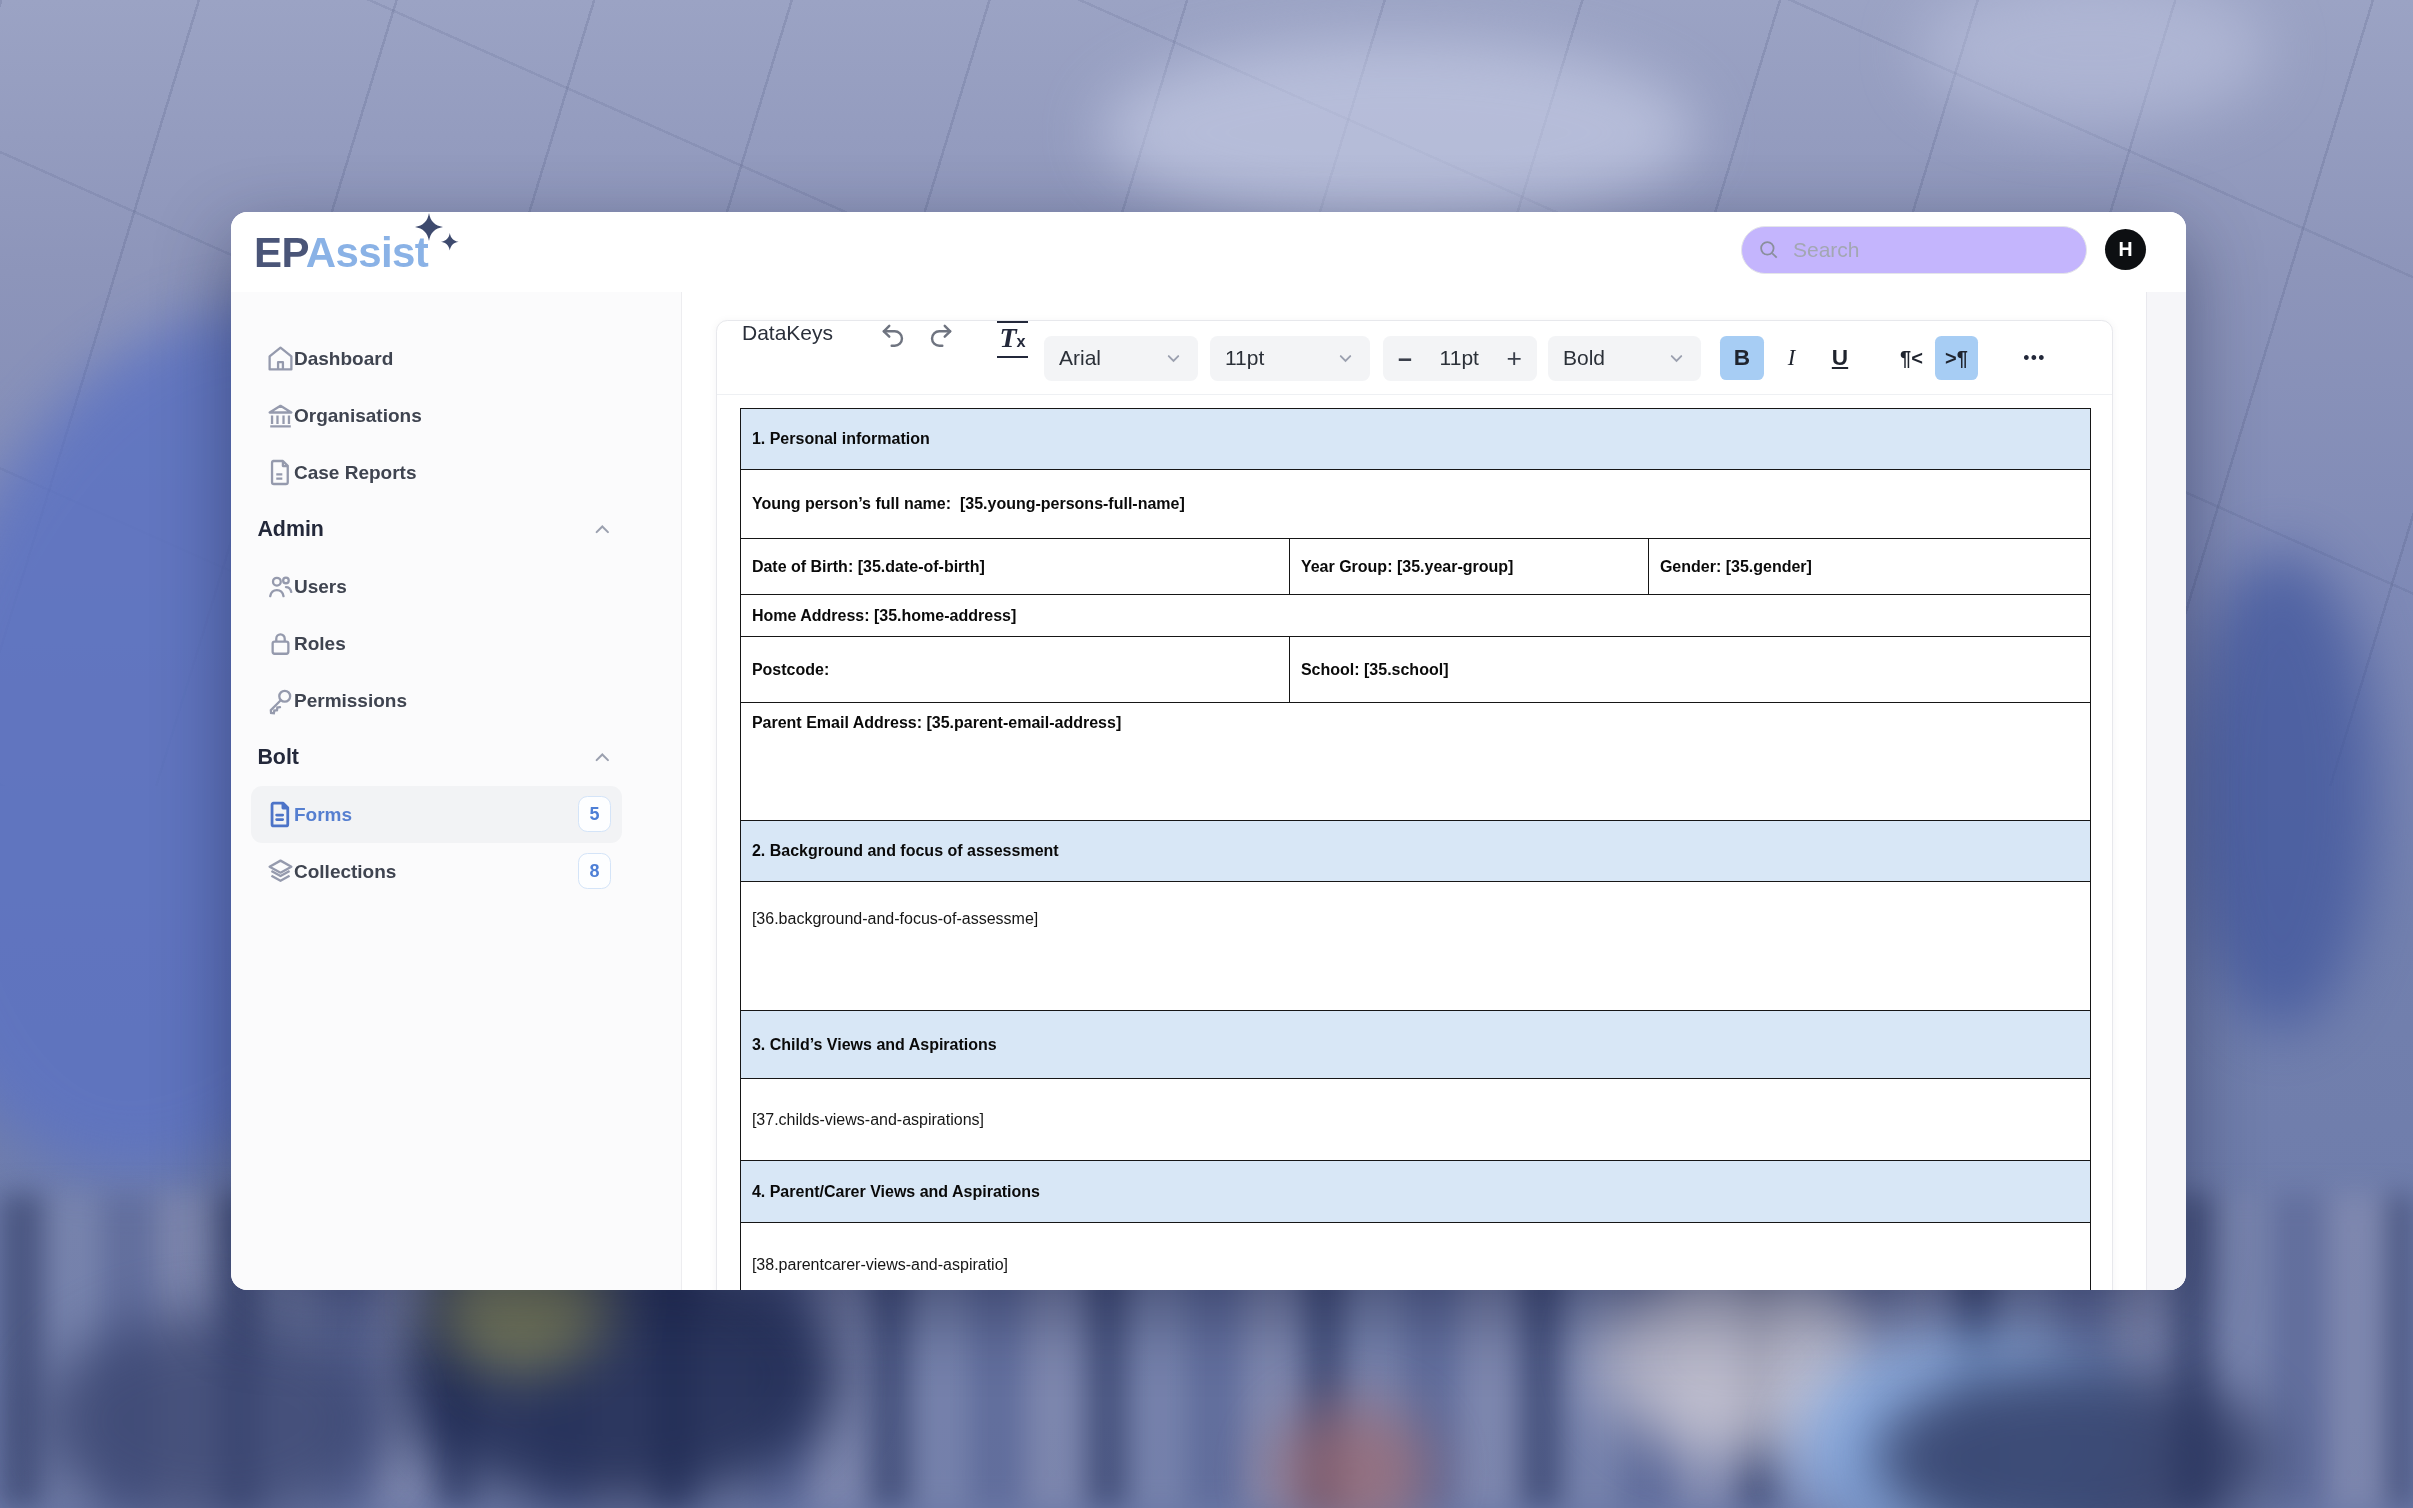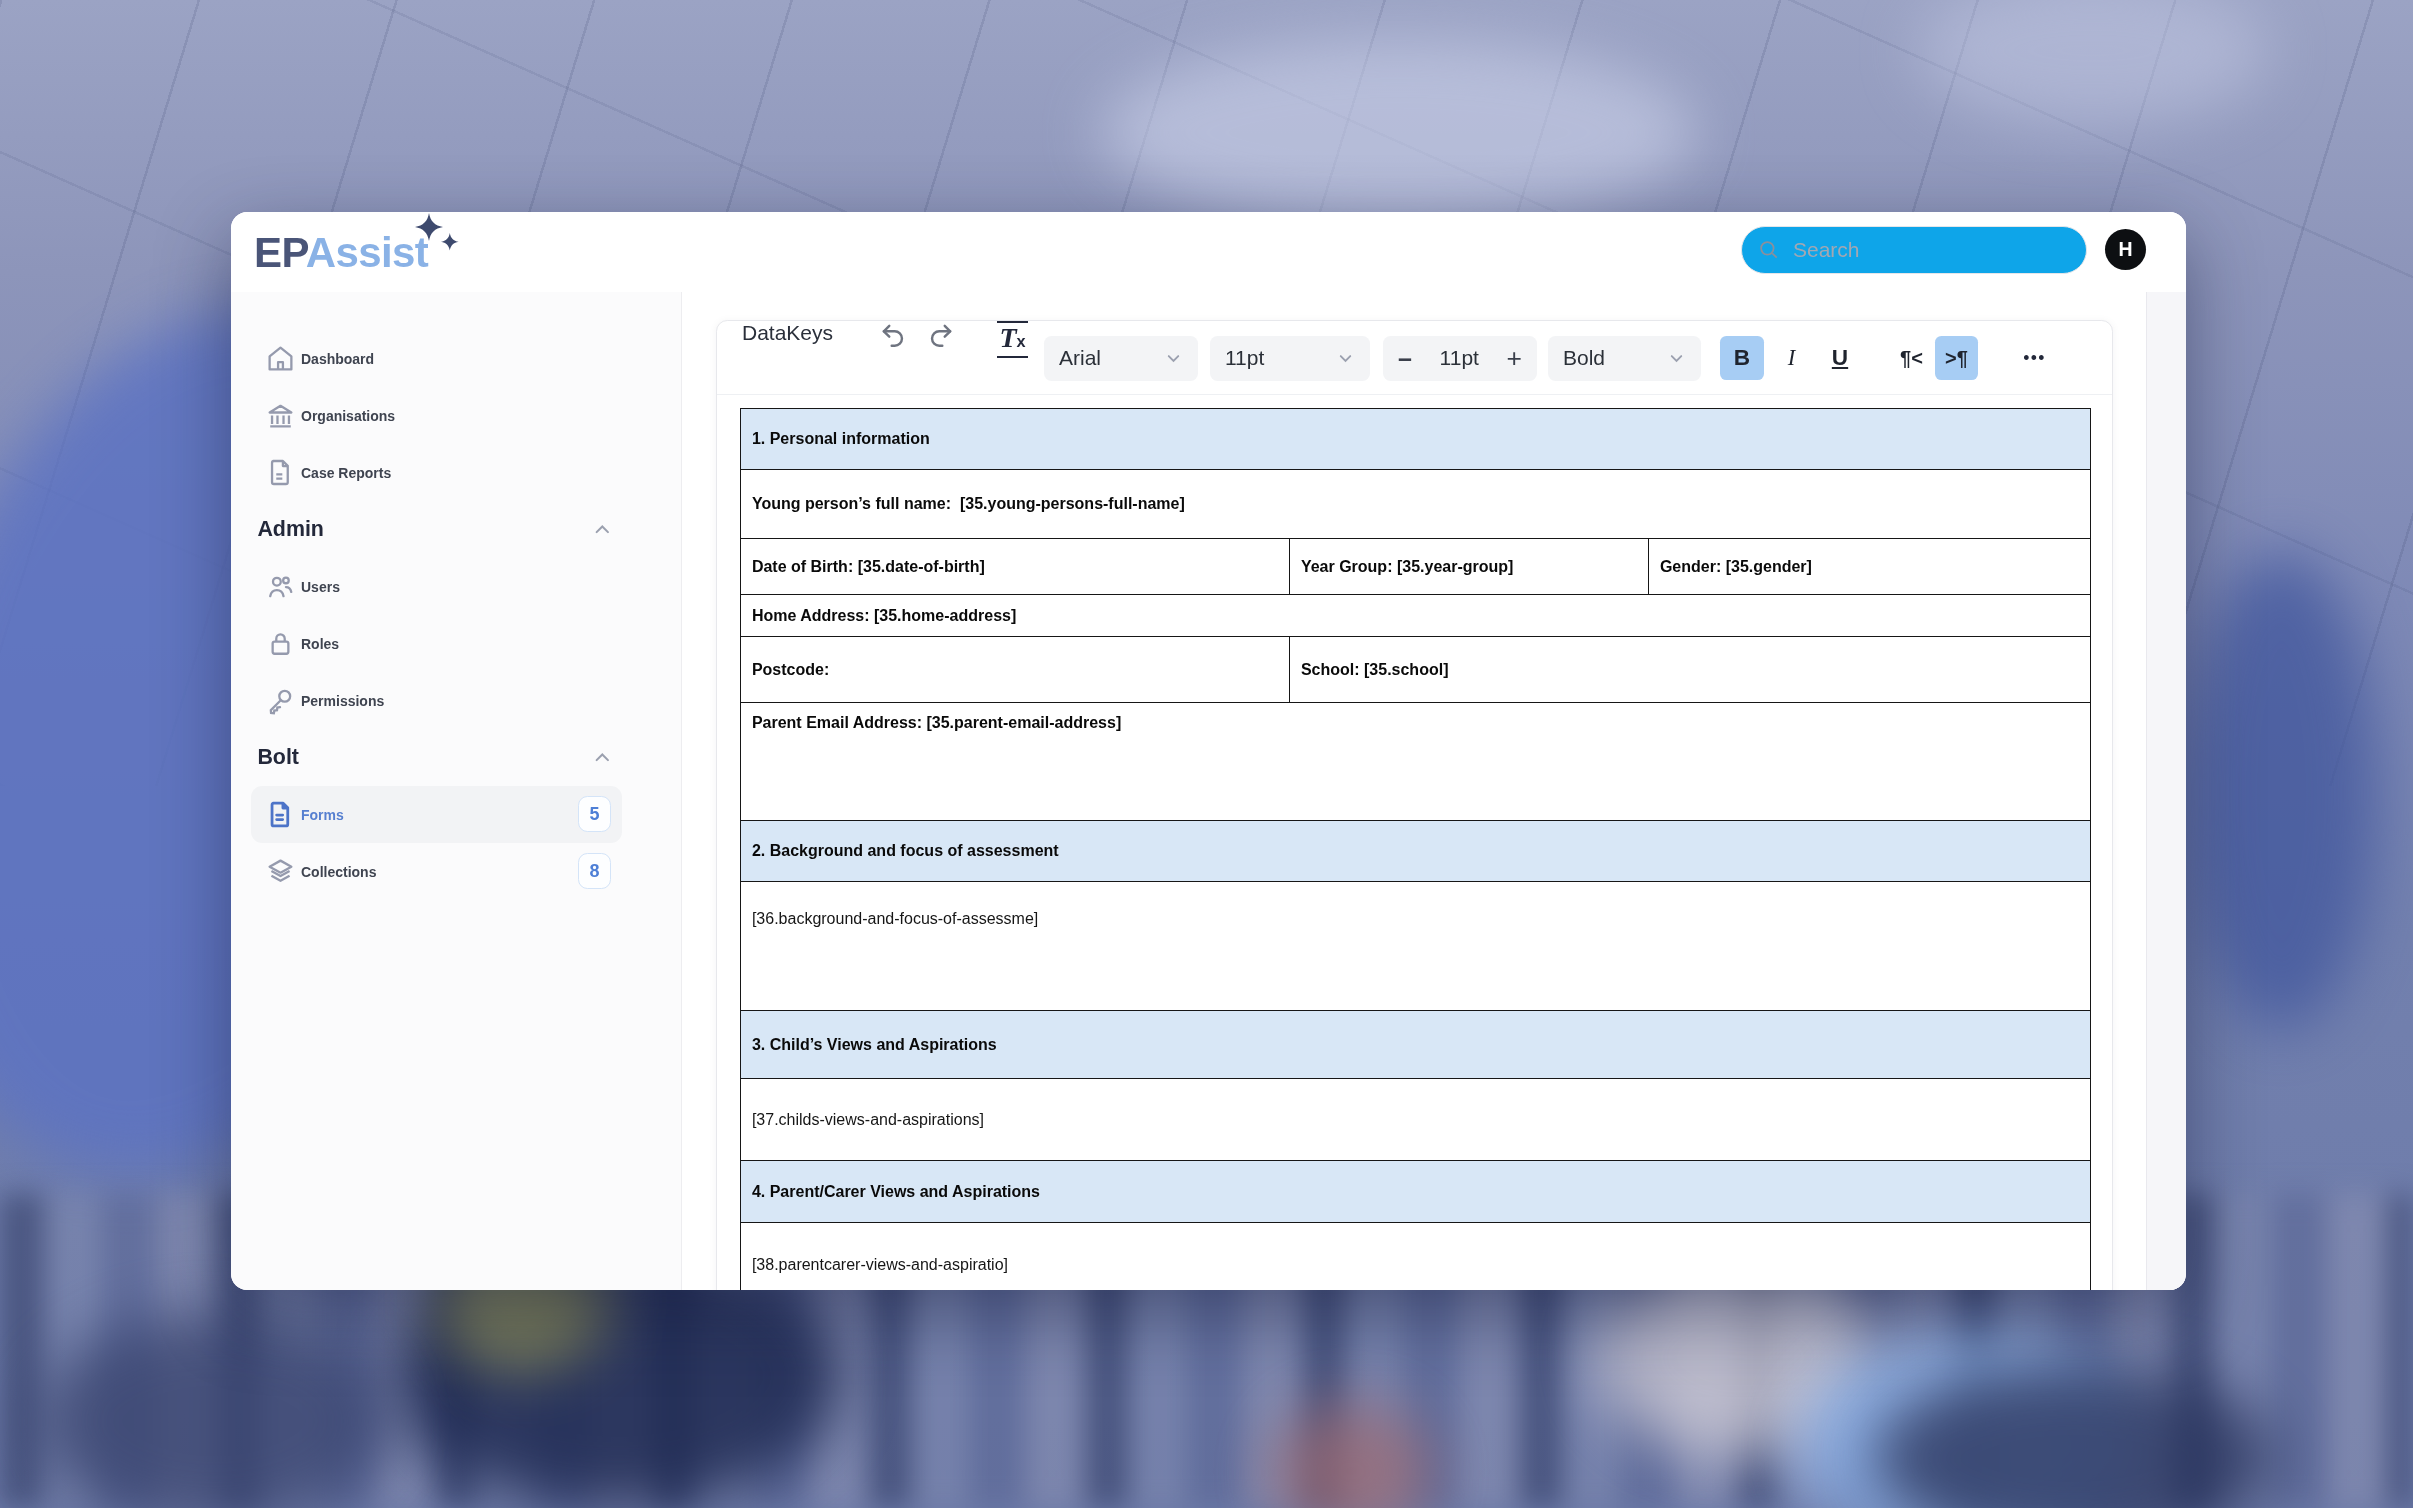--- a/index.html
+++ b/index.html
@@ -22,33 +22,33 @@
   
   .card{left:231px;top:212px;width:1955px;height:1078px;background:#ffffff;
     border-radius:16.3px;overflow:hidden;box-shadow:0 25px 75px rgba(18,24,58,.45);}
   .card-header{left:0;top:0;width:2080px;height:80px;background:#fff;border-bottom:1.3px solid #ececef;padding-left:48px;}
 
   .logo{left:23px;top:16.3px;height:50px;font-size:42px;font-weight:800;letter-spacing:-0.6px;line-height:50px;}
   .logo .ep{color:#4a5578;} .logo .as{color:#8ab2e6;}
   .spark{position:absolute;}
 
   .search{left:1510px;top:14px;width:346px;height:48px;border:1.3px solid #e4e5e9;border-radius:25px;
-    background:#0ea5e9;display:flex;align-items:center;box-sizing:border-box;padding-left:16.3px;}
+    background:#c4b5fd;display:flex;align-items:center;box-sizing:border-box;padding-left:16.3px;}
   .search input{border:none;outline:none;font-size:21px;color:#3c4250;width:251px;margin-left:11.3px;
     font-family:"Liberation Sans","DejaVu Sans",sans-serif;background:transparent;}
   .search input::placeholder{color:#a3a7b2;}
   .avatar{left:1874px;top:17px;width:41px;height:41px;border-radius:50%;background:#0d0f12;color:#fff;
     font-size:19.5px;font-weight:700;display:flex;align-items:center;justify-content:center;}
 
   
   .sidebar{left:0;top:80px;width:451px;height:998px;background:#fbfbfc;border-right:1.3px solid #ededf0;
     box-sizing:border-box;padding-top:38px;}
   .srow{position:relative;height:57px;display:flex;align-items:center;}
   .srow .sicon{position:absolute;left:35px;width:29px;height:29px;}
-  .srow .slabel{position:absolute;left:70px;font-size:14px;font-weight:600;color:#3f4450;}
+  .srow .slabel{position:absolute;left:63px;font-size:19px;font-weight:600;color:#3f4450;}
   .shead{position:relative;height:57px;display:flex;align-items:center;}
   .shead .shlabel{position:absolute;left:26.4px;font-size:21.4px;font-weight:700;color:#23283a;}
   .shead .chev{position:absolute;left:360px;width:22.6px;height:22.6px;}
   .active-pill{position:absolute;left:20px;top:0;width:371px;height:57px;background:#f2f3f5;border-radius:11.3px;}
   .srow.active .slabel{color:#567fd0;}
   .badge{position:absolute;left:347px;top:10px;width:33px;height:36px;border:1.3px solid #d4e4f8;border-radius:9.4px;
     background:#fdfeff;color:#4e7fd6;font-size:18px;font-weight:600;display:flex;align-items:center;justify-content:center;box-sizing:border-box;}
 
   
   .main{left:451px;top:80px;width:1503px;height:998px;background:#ffffff;}

